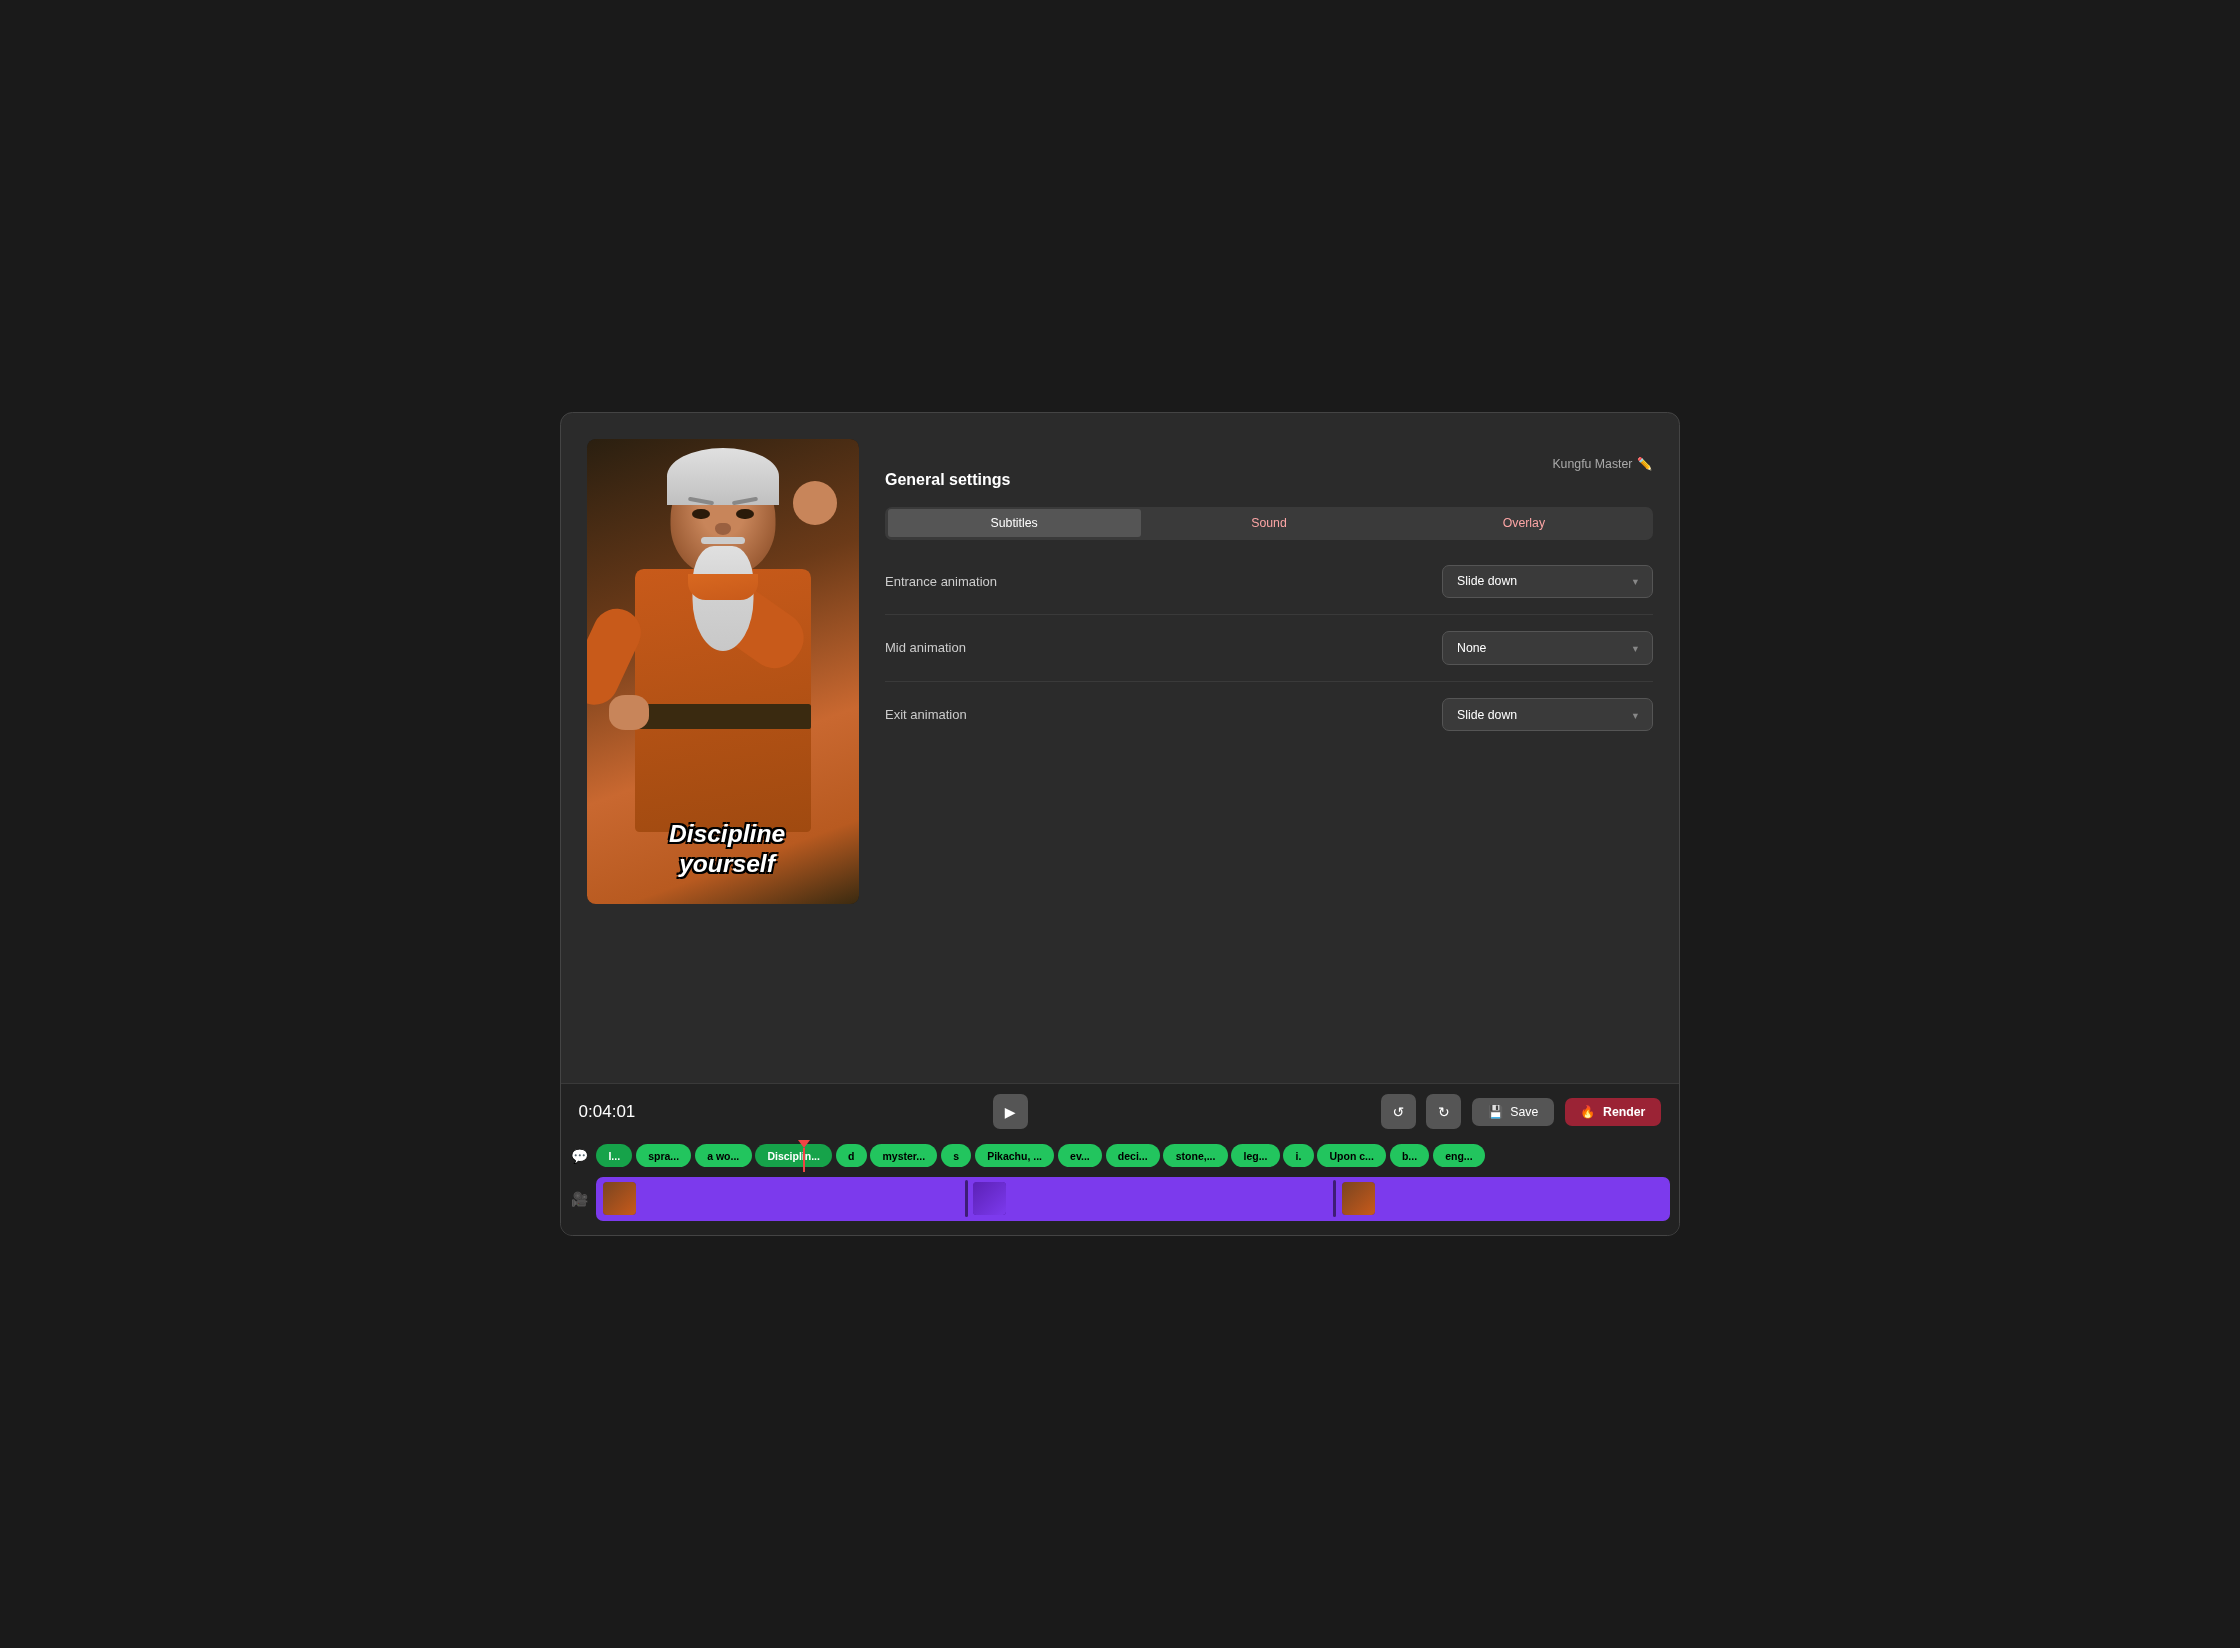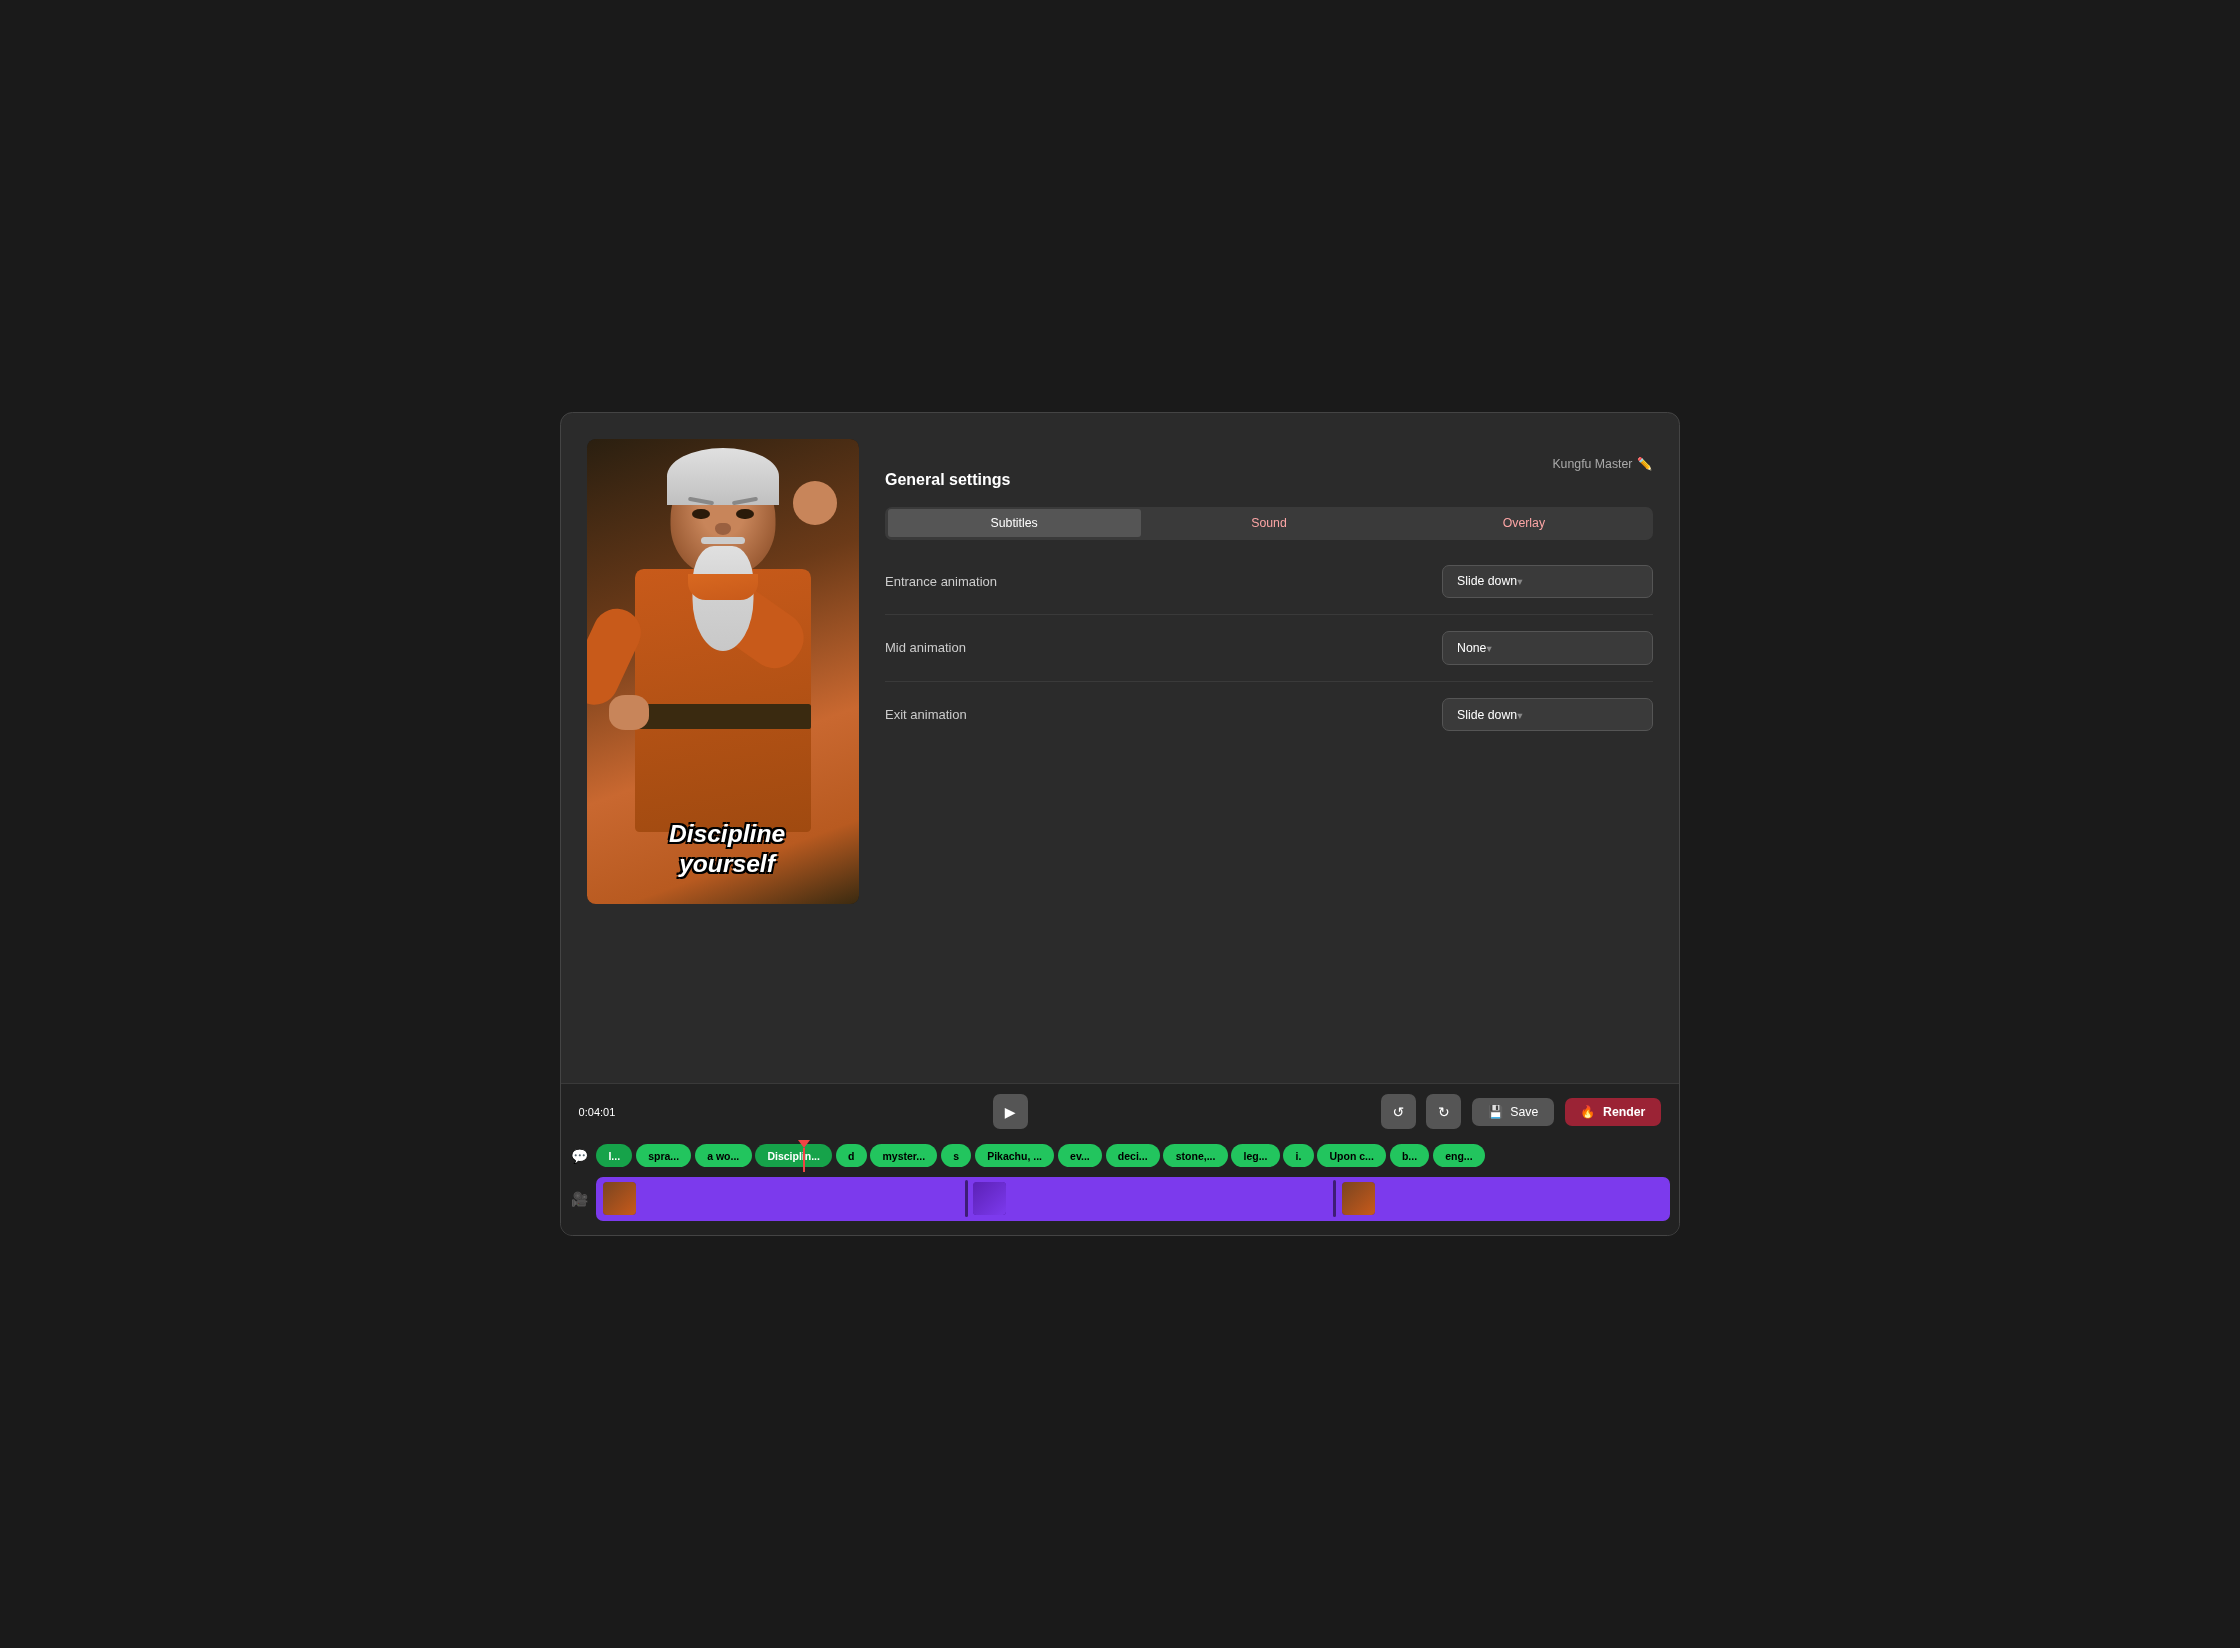--- a/index.html
+++ b/index.html
@@ -120,20 +120,21 @@
     .animation-row:last-child {
       border-bottom: none;
     }
     .animation-label {
       color: #cccccc;
       font-size: 13px;
     }
     .animation-select {
       display: flex;
       align-items: center;
+      justify-content: space-between;
       background: #3a3a3a;
       border: 0.9px solid #555;
       border-radius: 7px;
       padding: 8.8px 14px;
       width: 211px;
       cursor: pointer;
       color: #ffffff;
       font-size: 12.3px;
     }
     .chevron-down {
@@ -148,21 +149,21 @@
       flex-shrink: 0;
     }
     .timeline-controls {
       display: flex;
       align-items: center;
       padding: 10.5px 17.6px;
       gap: 10.5px;
     }
     .time-display {
       color: #ffffff;
-      font-size: 11px;
+      font-size: 17px;
       font-weight: 500;
       min-width: 61px;
     }
     .play-btn {
       width: 35px;
       height: 35px;
       border-radius: 7px;
       background: #555;
       border: none;
       color: white;

